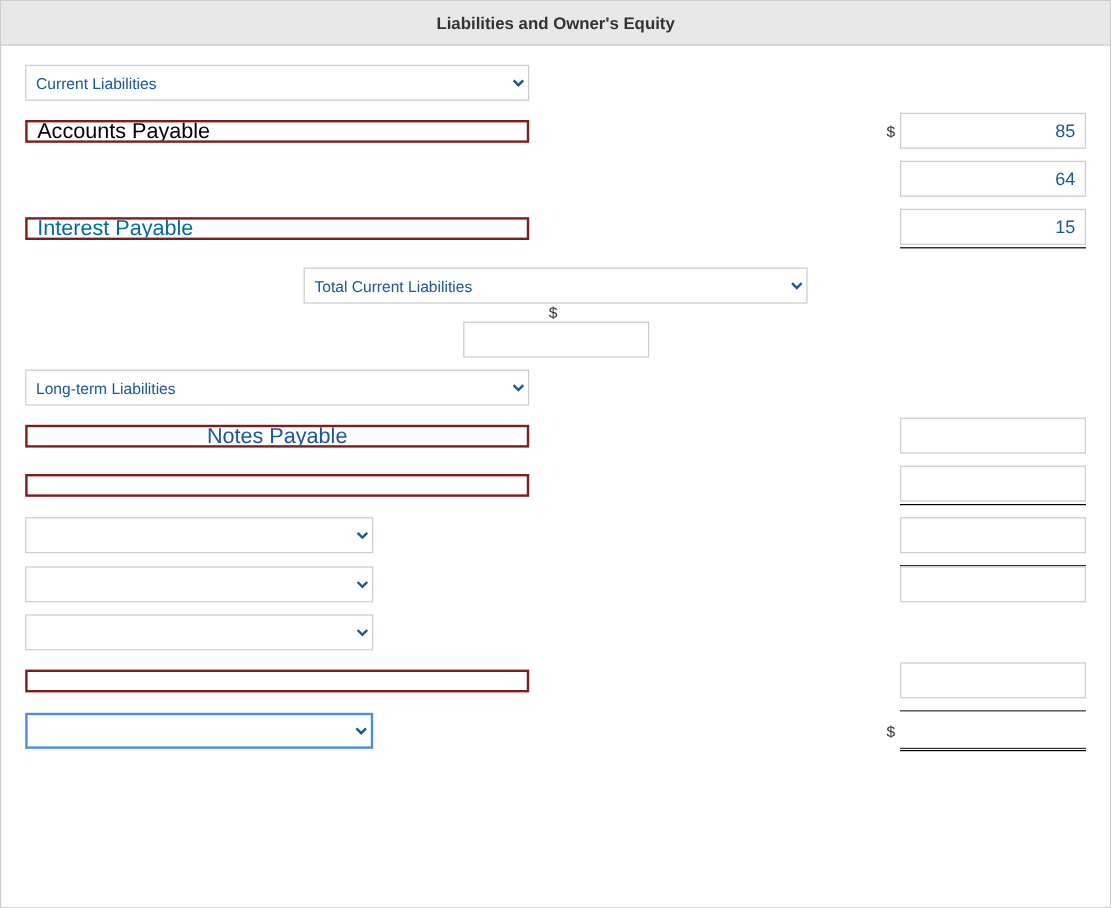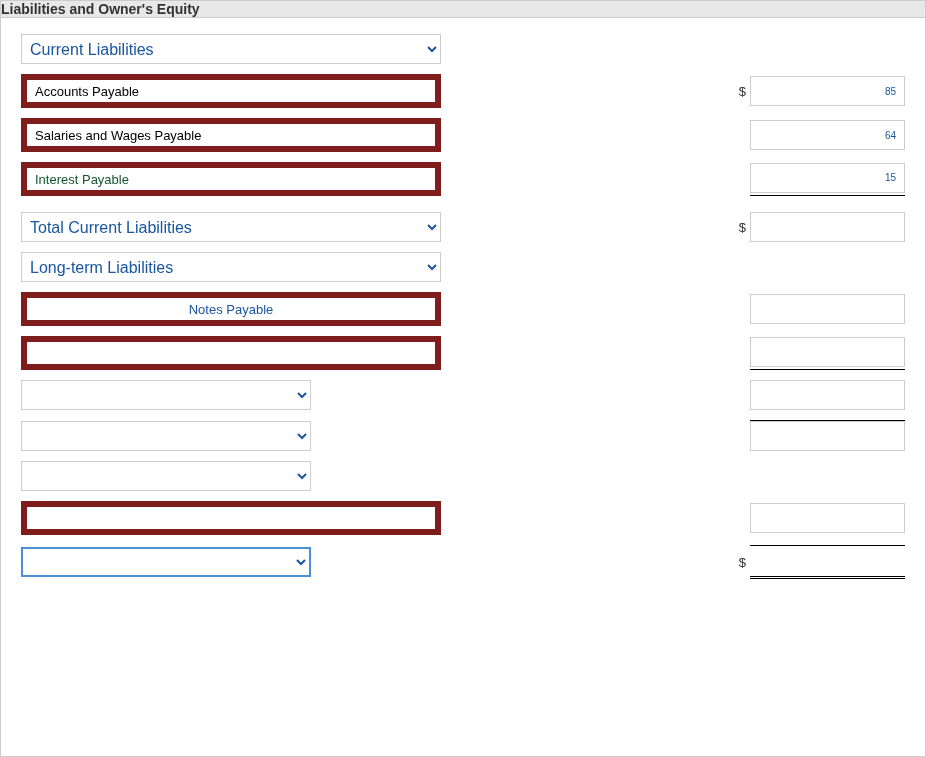--- a/index.html
+++ b/index.html
@@ -9,62 +9,64 @@
       background: #fff;
       color: #333;
     }
     .page-wrapper {
       width: 926px;
       min-height: 757px;
       border: 1px solid #ccc;
     }
     .header {
       background: #e8e8e8;
+      text-align: center;
+      padding: 10px;
       font-weight: bold;
       font-size: 14px;
       border-bottom: 1px solid #ccc;
     }
     .content {
       padding: 16px 20px;
     }
     .text-input {
       width: 100%;
-      height: 34px;
-      border: 6px solid #7f1d1d;
+      height: 19px;
+      border: 2px solid #7f1d1d;
       padding: 4px 8px;
-      font-size: 13px;
+      font-size: 18px;
       outline: none;
     }
     .text-input.orange-label {
-      color: #14532d;
+      color: #0369a1;
     }
     .text-input.blue-label {
       color: #1a56a0;
       text-align: center;
     }
     .dropdown {
       width: 100%;
       height: 30px;
       border: 1px solid #ccc;
       padding: 2px 4px;
-      font-size: 16px;
+      font-size: 13px;
       background: #fff;
       outline: none;
       color: #1a56a0;
       appearance: auto;
     }
     .dropdown.active-blue {
       border: 2px solid #4a90d9;
     }
     .number-input {
       width: 100%;
       height: 30px;
       border: 1px solid #ccc;
       padding: 4px 8px;
-      font-size: 10px;
+      font-size: 15px;
       text-align: right;
       outline: none;
       color: #1a56a0;
     }
     .number-input.empty {
       color: #333;
     }
     .dollar-sign {
       font-size: 13px;
       margin-right: 4px;
@@ -122,42 +124,39 @@
         <input type="text" class="text-input" value="Accounts Payable" style="">
       </div>
       <div class="col-gap"></div>
       <span class="dollar-sign">$</span>
       <div class="col-value">
         <input type="text" class="number-input" value="85" style="">
       </div>
     </div>
 
     <div class="full-row">
-      <div class="col-left">
-        <input type="text" class="text-input" value="Salaries and Wages Payable" style="">
-      </div>
       <div class="col-gap"></div>
       <div style="width:20px;"></div>
       <div class="col-value">
         <input type="text" class="number-input" value="64" style="">
       </div>
     </div>
 
     <div class="full-row">
       <div class="col-left">
         <input type="text" class="text-input orange-label" value="Interest Payable" style="">
       </div>
       <div class="col-gap"></div>
       <div style="width:20px;"></div>
       <div class="col-value underline-container">
         <input type="text" class="number-input" value="15" style="">
       </div>
     </div>
 
-    <div class="full-row" style="margin-top:16px;">
+    <div class="full-row" style="margin-top:16px;flex-direction:column;">
       <div class="col-left">
         <select class="dropdown">
           <option>Total Current Liabilities</option>
         </select>
       </div>
       <div class="col-gap"></div>
       <span class="dollar-sign">$</span>
       <div class="col-value">
         <input type="text" class="number-input empty" value="" style="">
       </div>

